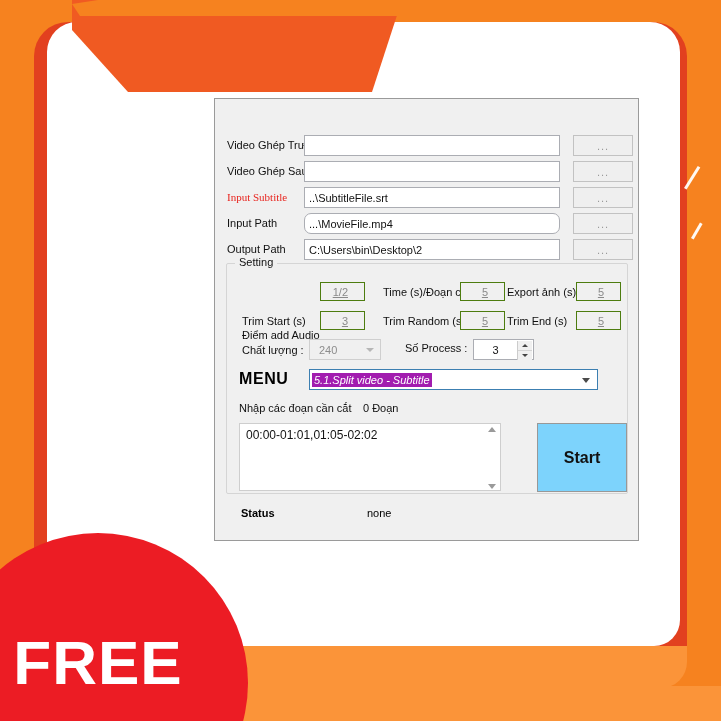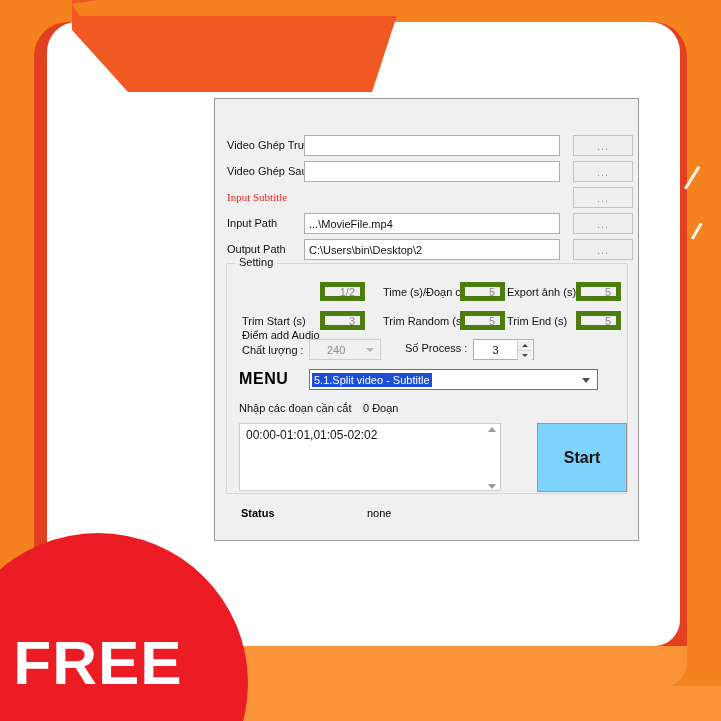--- a/index.html
+++ b/index.html
@@ -223,36 +223,37 @@
     padding: 0 4px;
     font-size: 11px;
     color: #111;
   }
 
   .num {
     position: absolute;
     height: 19px;
     width: 45px;
     background: #F0F0F0;
-    border: 5px solid #4d7c0f;
+    border: 1px solid #4d7c0f;
     font-size: 11px;
     color: #8a8a8a;
     display: flex; align-items: center; justify-content: flex-end;
-    padding-right: 5px;
+    padding-right: 16px;
+    text-decoration: underline;
   }
   .combo-dis {
     position: absolute;
     height: 21px;
     width: 72px;
     background: #F0F0F0;
     border: 1px solid #CFCFCF;
     font-size: 11px;
     color: #8d8d8d;
     display: flex; align-items: center;
-    padding-left: 17px;
+    padding-left: 9px;
   }
   .combo-dis .car {
     position: absolute; right: 6px; top: 8px;
     width: 0; height: 0;
     border-left: 4px solid transparent;
     border-right: 4px solid transparent;
     border-top: 4px solid #b6b6b6;
   }
   .spin {
     position: absolute;
@@ -301,25 +302,26 @@
   .menu-combo {
     position: absolute;
     left: 94px; top: 270px;
     width: 289px; height: 21px;
     background: #ffffff;
     border: 1px solid #3C7FB1;
     display: flex; align-items: center;
     font-size: 11px;
   }
   .menu-combo .sel {
-    background: #1d4ed8;
+    background: #a21caf;
     color: #ffffff;
     margin-left: 2px;
     padding: 1px 2px;
     line-height: 12px;
+    font-style: italic;
   }
   .menu-combo .car2 {
     position: absolute; right: 7px; top: 8px;
     width: 0; height: 0;
     border-left: 4px solid transparent;
     border-right: 4px solid transparent;
     border-top: 5px solid #4a4a4a;
   }
 
   .memo {
@@ -401,24 +403,25 @@
 
       <div class="lbl" style="left:12px; top:40px;">Video Ghép Trước</div>
       <div class="tb" style="left:89px; top:36px; width:256px;"></div>
       <div class="btn-dots" style="left:358px; top:36px;">...</div>
 
       <div class="lbl" style="left:12px; top:66px;">Video Ghép Sau</div>
       <div class="tb" style="left:89px; top:62px; width:256px;"></div>
       <div class="btn-dots" style="left:358px; top:62px;">...</div>
 
       <div class="lbl red" style="left:12px; top:92px;">Input Subtitle</div>
+      <div class="tb" style="left:89px; top:88px; width:256px;">..\SubtitleFile.srt</div>
       <div class="btn-dots" style="left:358px; top:88px;">...</div>
 
       <div class="lbl" style="left:12px; top:118px;">Input Path</div>
-      <div class="tb" style="left:89px; top:114px; width:256px;">...\MovieFile.mp4</div>
+      <div class="tb" style="left:89px; top:114px; width:256px;border-radius:7px;">...\MovieFile.mp4</div>
       <div class="btn-dots" style="left:358px; top:114px;">...</div>
 
       <div class="lbl" style="left:12px; top:144px;">Output Path</div>
       <div class="tb" style="left:89px; top:140px; width:256px;">C:\Users\bin\Desktop\2</div>
       <div class="btn-dots" style="left:358px; top:140px;">...</div>
 
       <div class="groupbox">
         <span class="groupbox-title">Setting</span>
       </div>
 

